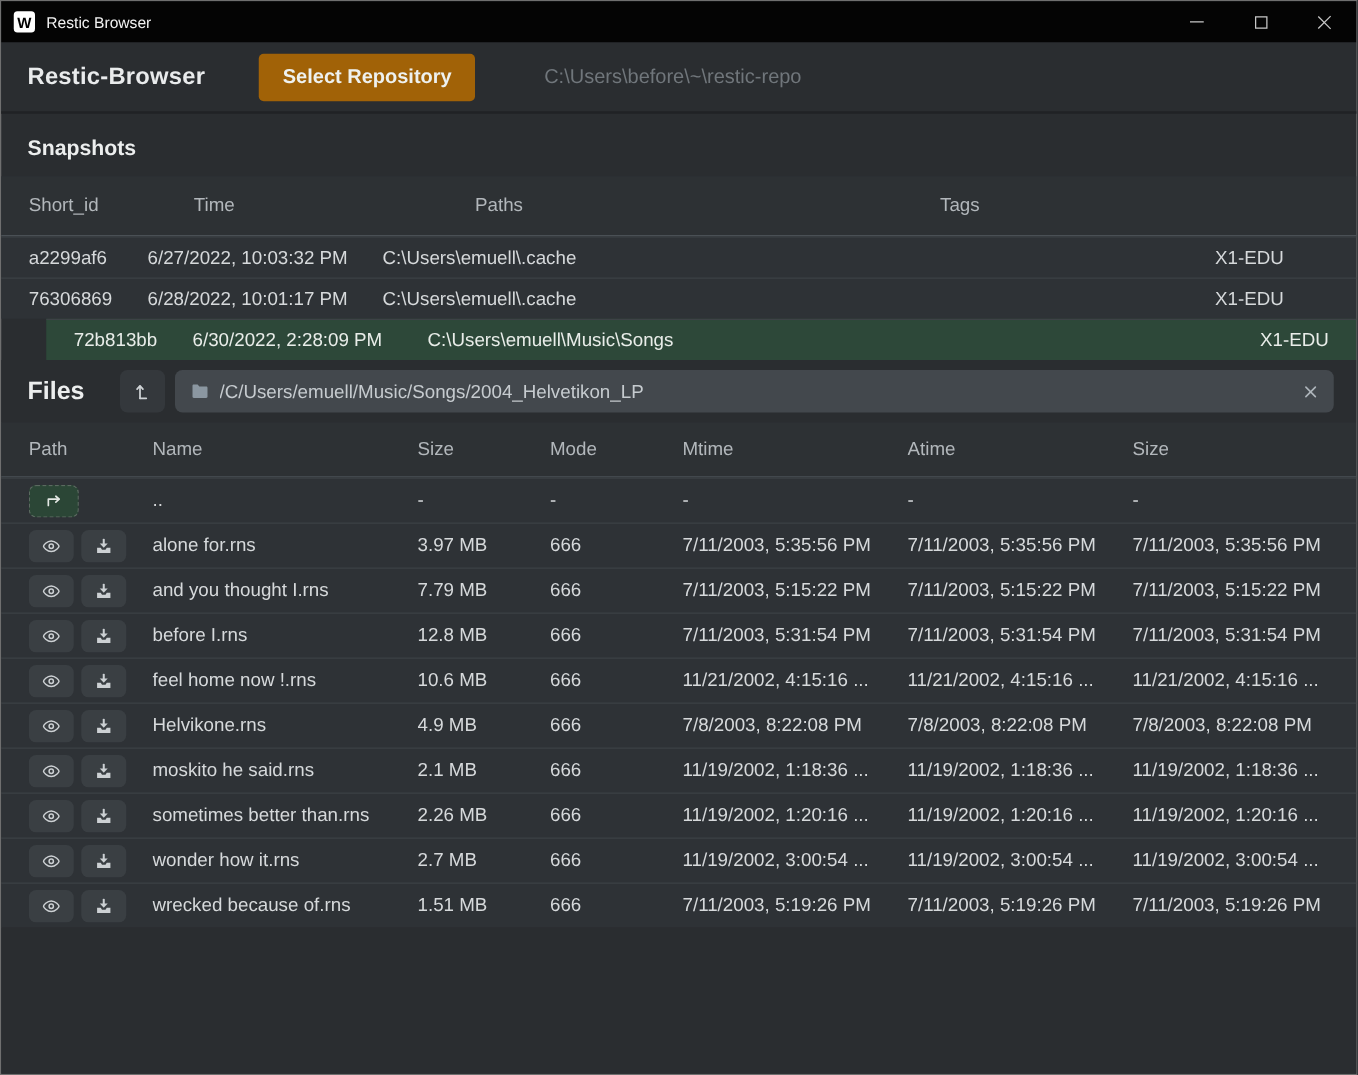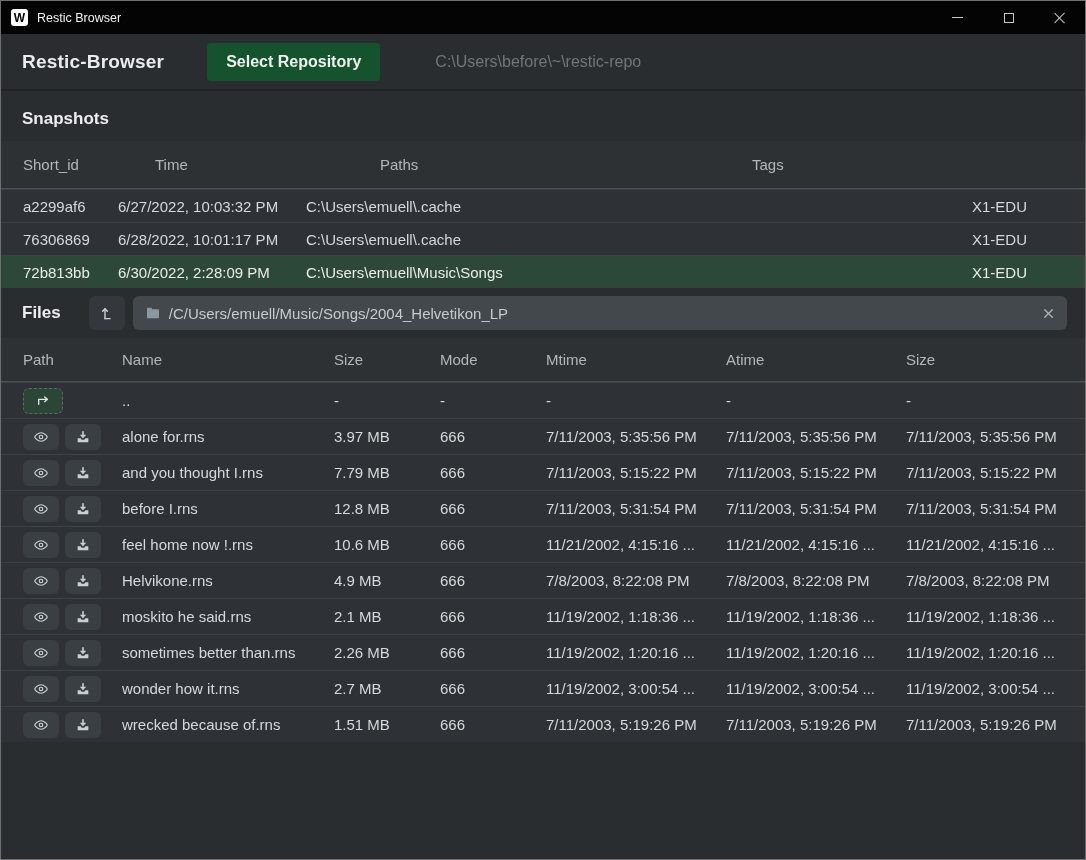--- a/index.html
+++ b/index.html
@@ -19,43 +19,43 @@
   .win-btn { width:51px; height:100%; display:flex; align-items:center; justify-content:center; background:transparent; border:none; cursor:default; }
   .glyph-min { width:11px; height:1px; background:#c8c8c8; display:block; }
   .glyph-max { width:10px; height:10px; border:1px solid #c8c8c8; display:block; }
   .glyph-close { position:relative; width:12px; height:12px; display:block; }
   .glyph-close::before,.glyph-close::after { content:""; position:absolute; left:5px; top:-1px; width:1.4px; height:14px; background:#c8c8c8; }
   .glyph-close::before { transform:rotate(45deg);} .glyph-close::after { transform:rotate(-45deg);}
 
   
   .header { height:57px; flex:0 0 auto; display:flex; align-items:center; padding:0 21px; background:#2a2d30; border-bottom:2px solid #202225;gap:16px; }
   .app-name { font-size:19px; font-weight:700; color:#e9ebec; letter-spacing:.2px; }
-  .select-repo-btn { margin-left:27px; background:#14532d; color:#eef1ef; border:none; border-radius:4px;
+  .select-repo-btn { margin-left:27px; background:#a16207; color:#eef1ef; border:none; border-radius:4px;
                      font-family:inherit; font-weight:700; font-size:16px; padding:10px 19px; cursor:pointer; }
   .repo-path { margin-left:39px; color:#70767b; font-size:16px; }
 
   
   .section-title-block { height:50px; display:flex; align-items:center; padding:6px 21px 0; }
   .section-title { font-size:17px; font-weight:700; color:#eceeee; }
 
   
   .thead, .trow { display:grid; align-items:center; padding-left:22px; padding-right:10px; }
   .thead { color:#b2b7bb; font-size:15px; background:#2d3134; }
   .trow { background:#2e3236; border-top:1px solid #3d4246; font-size:15px; color:#d6d9db; }
 
   
   .snap-grid { grid-template-columns:95px 188px 335px 331px auto; }
   .snap-head { height:48px; border-bottom:1px solid #4a5055;gap:37px; }
   .snap-row { height:33px; cursor:pointer; }
   .snap-row:first-of-type { border-top:none; }
-  .snap-row.selected { background:#2d4839; color:#e9ede9; }
+  .snap-row.selected { background:#2d4839; color:#e9ede9;margin-left:36px; }
 
   
   .files-bar { height:50px; display:flex; align-items:center; padding:0 18px 0 21px; background:#2a2d30; }
-  .files-title { font-size:17px; font-weight:700; color:#eceeee; }
+  .files-title { font-size:20px; font-weight:700; color:#eceeee; }
   .levelup-btn { margin-left:28px; width:36px; height:34px; background:#34383c; border:none; border-radius:6px;
                  color:#cfd3d6; display:flex; align-items:center; justify-content:center; cursor:pointer; flex:0 0 auto; }
   .pathbar { margin-left:8px; flex:1; height:34px; background:#43484d; border-radius:6px; display:flex; align-items:center; padding:0 12px; }
   .pathbar .folder { color:#8b97a1; display:flex; flex:0 0 auto; }
   .pathbar-text { margin-left:8px; color:#c6cbcf; font-size:15px; white-space:nowrap; overflow:hidden; flex:1; }
   .pathbar-clear { background:none; border:none; color:#aeb5bb; font-size:15px; cursor:pointer; padding:0 0 0 8px; display:flex; }
   .pathbar-clear svg { width:13px; height:13px; }
 
   
   .files-grid { grid-template-columns:99px 212px 106px 106px 180px 180px auto; }

